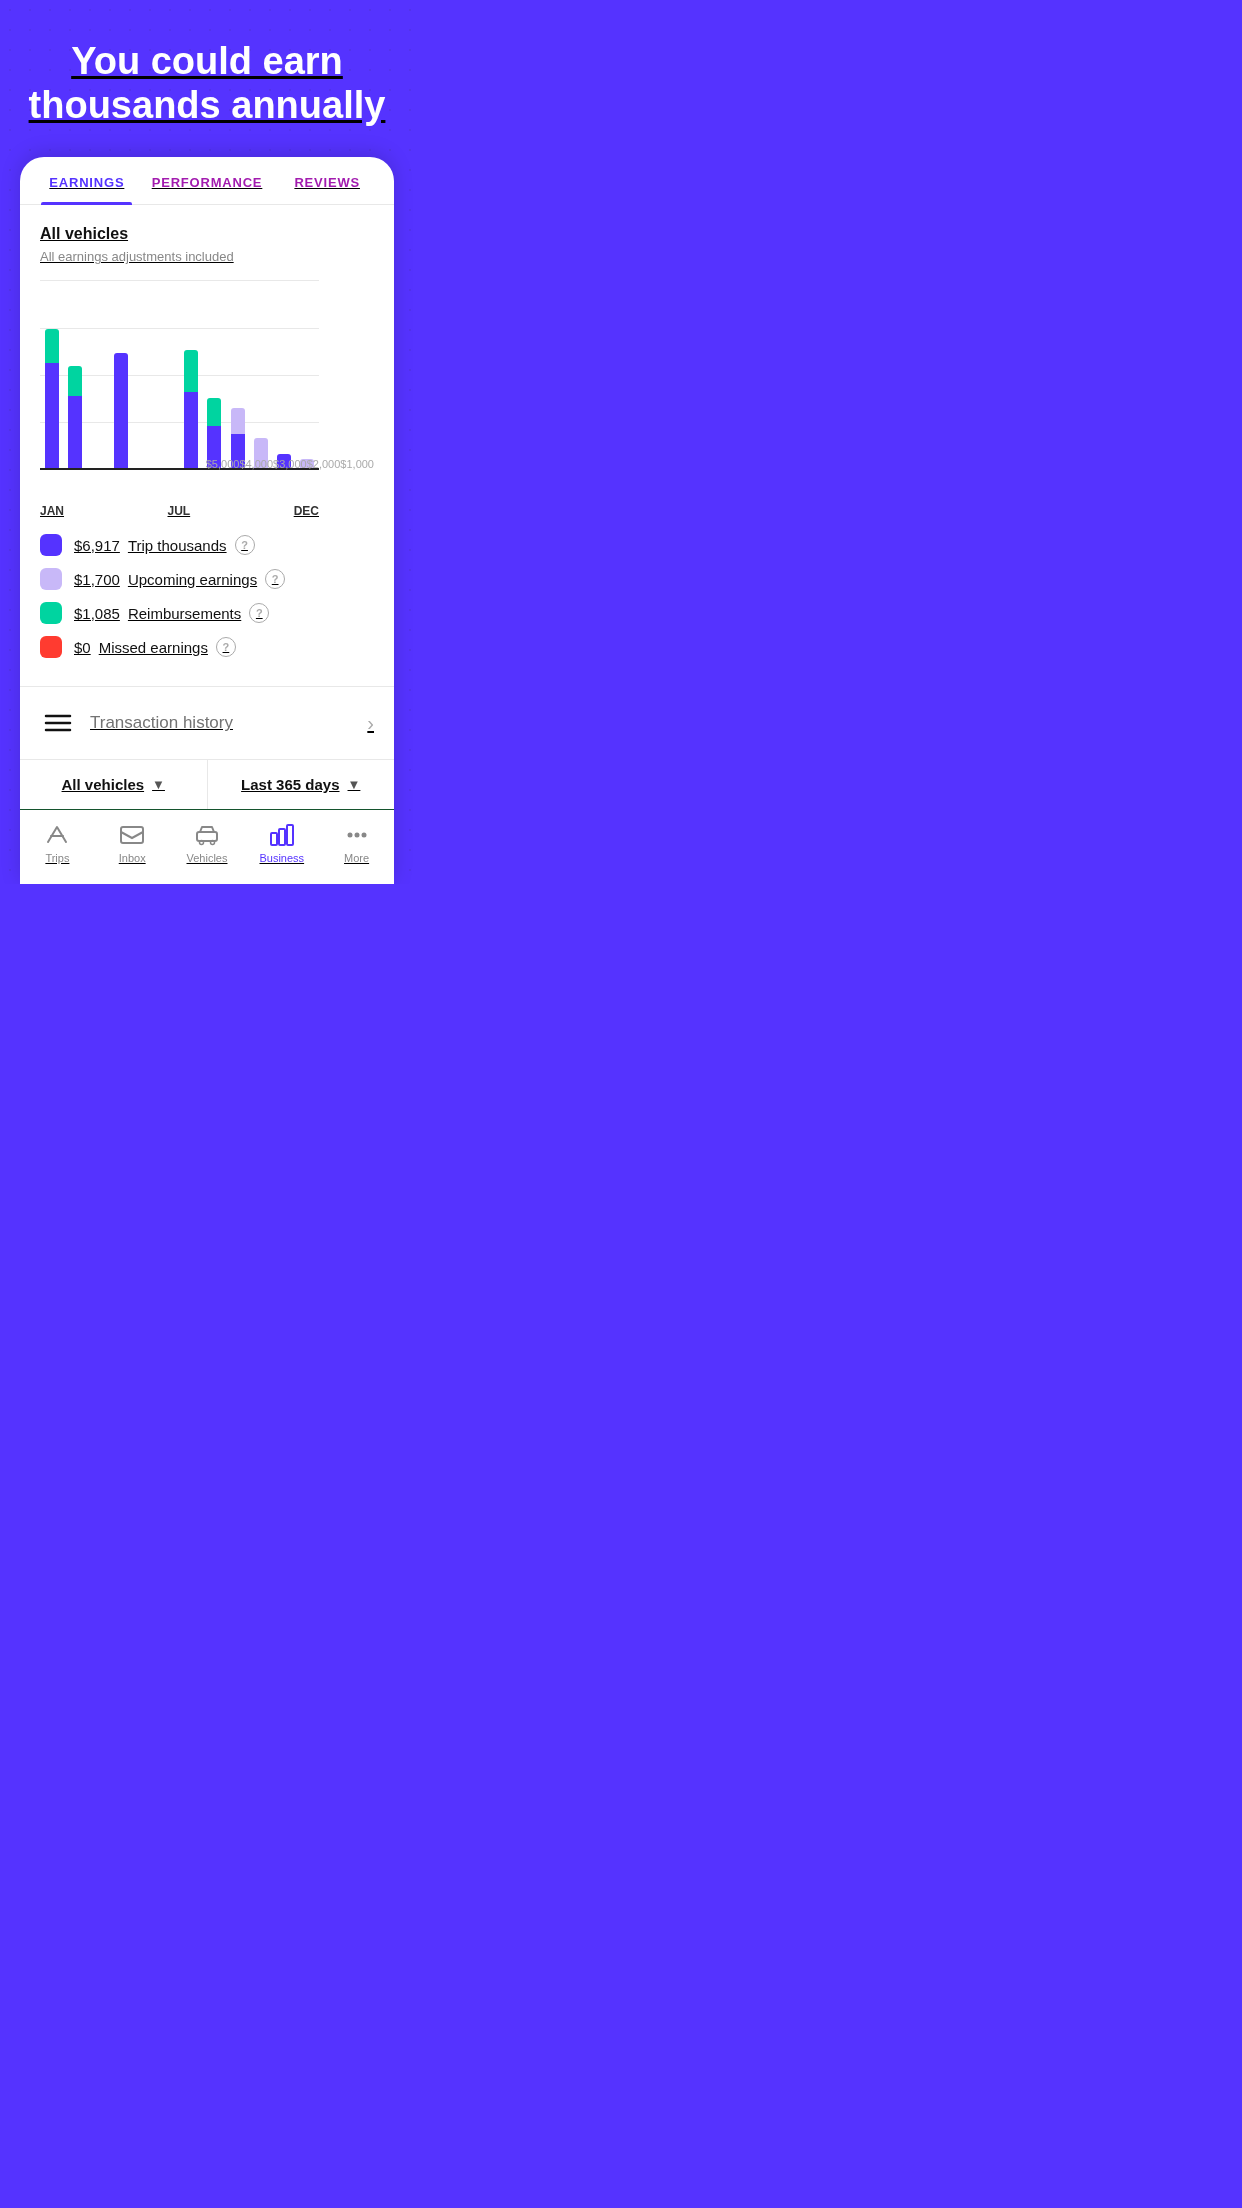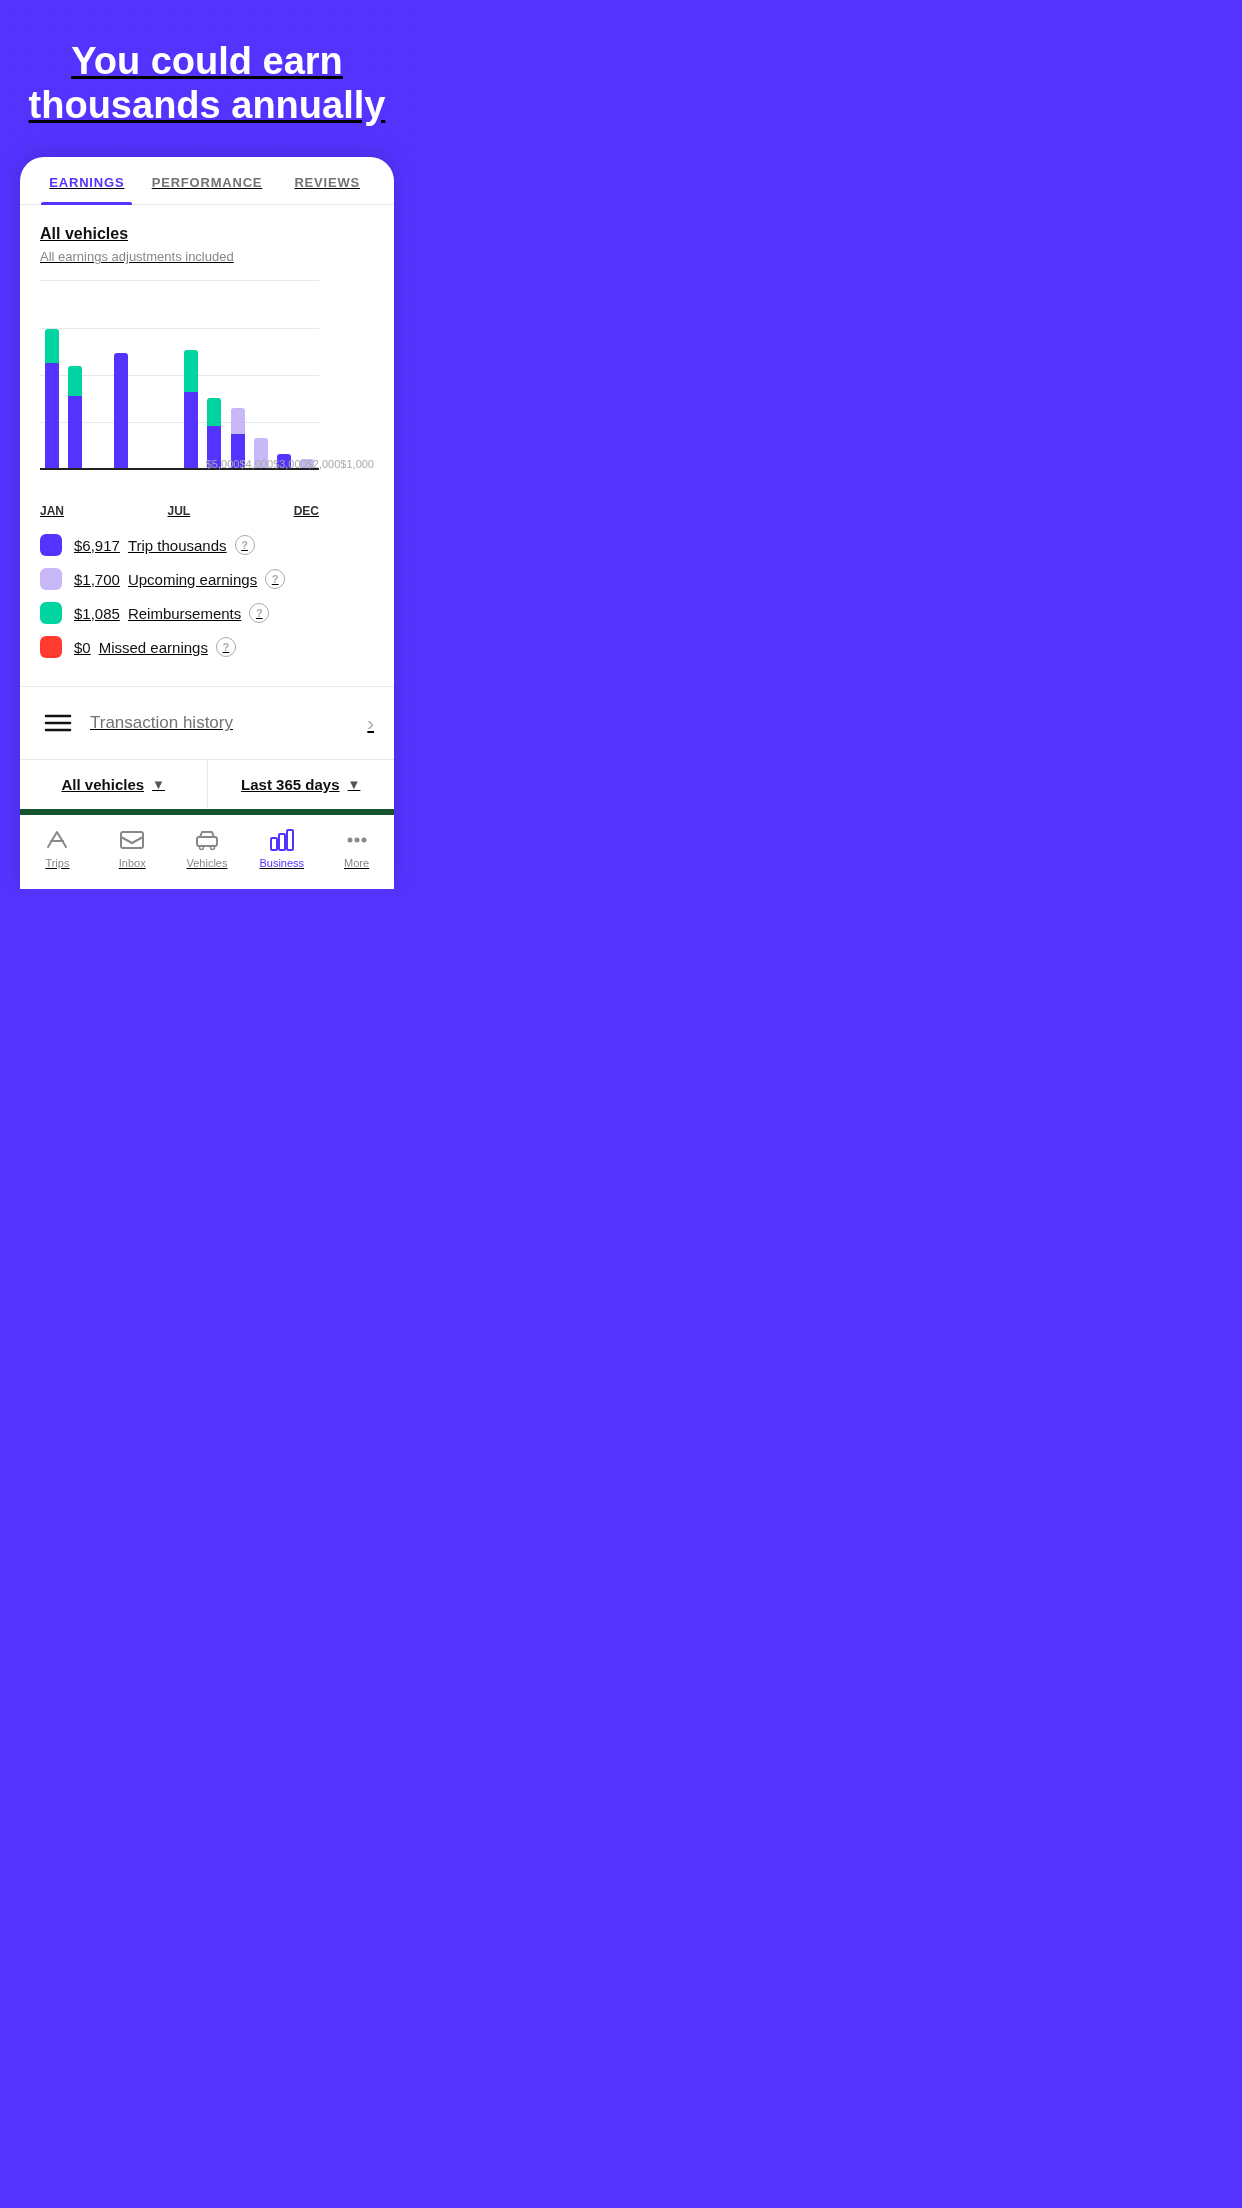--- a/index.html
+++ b/index.html
@@ -48,21 +48,21 @@
       padding: 0 10px;
     }
 
     .tab {
       flex: 1;
       text-align: center;
       padding: 18px 8px 14px;
       font-size: 13px;
       font-weight: 700;
       letter-spacing: 0.8px;
-      color: #737373;
+      color: #a21caf;
       cursor: pointer;
       position: relative;
     }
 
     .tab.active {
       color: #5533FF;
     }
 
     .tab.active::after {
       content: '';
@@ -303,21 +303,21 @@
     }
 
     .filter-btn .chevron {
       font-size: 13px;
       color: #555;
     }
 
     .bottom-nav {
       display: flex;
       background: white;
-      border-top: 6px solid #14532d;
+      border-top: 1px solid #14532d;
       padding: 8px 0 16px;
     }
 
     .nav-item {
       flex: 1;
       display: flex;
       flex-direction: column;
       align-items: center;
       gap: 4px;
       cursor: pointer;

